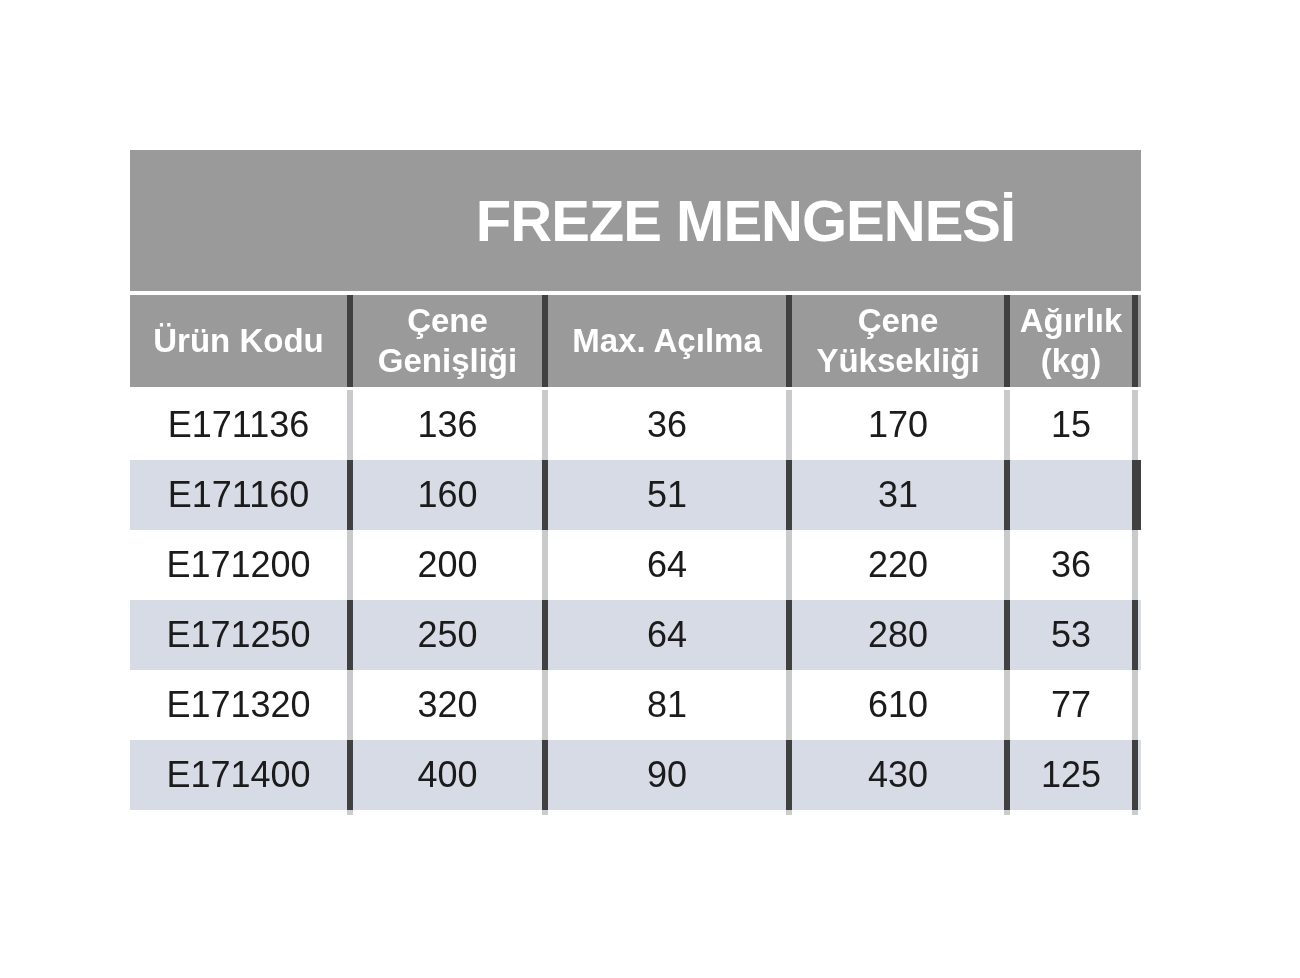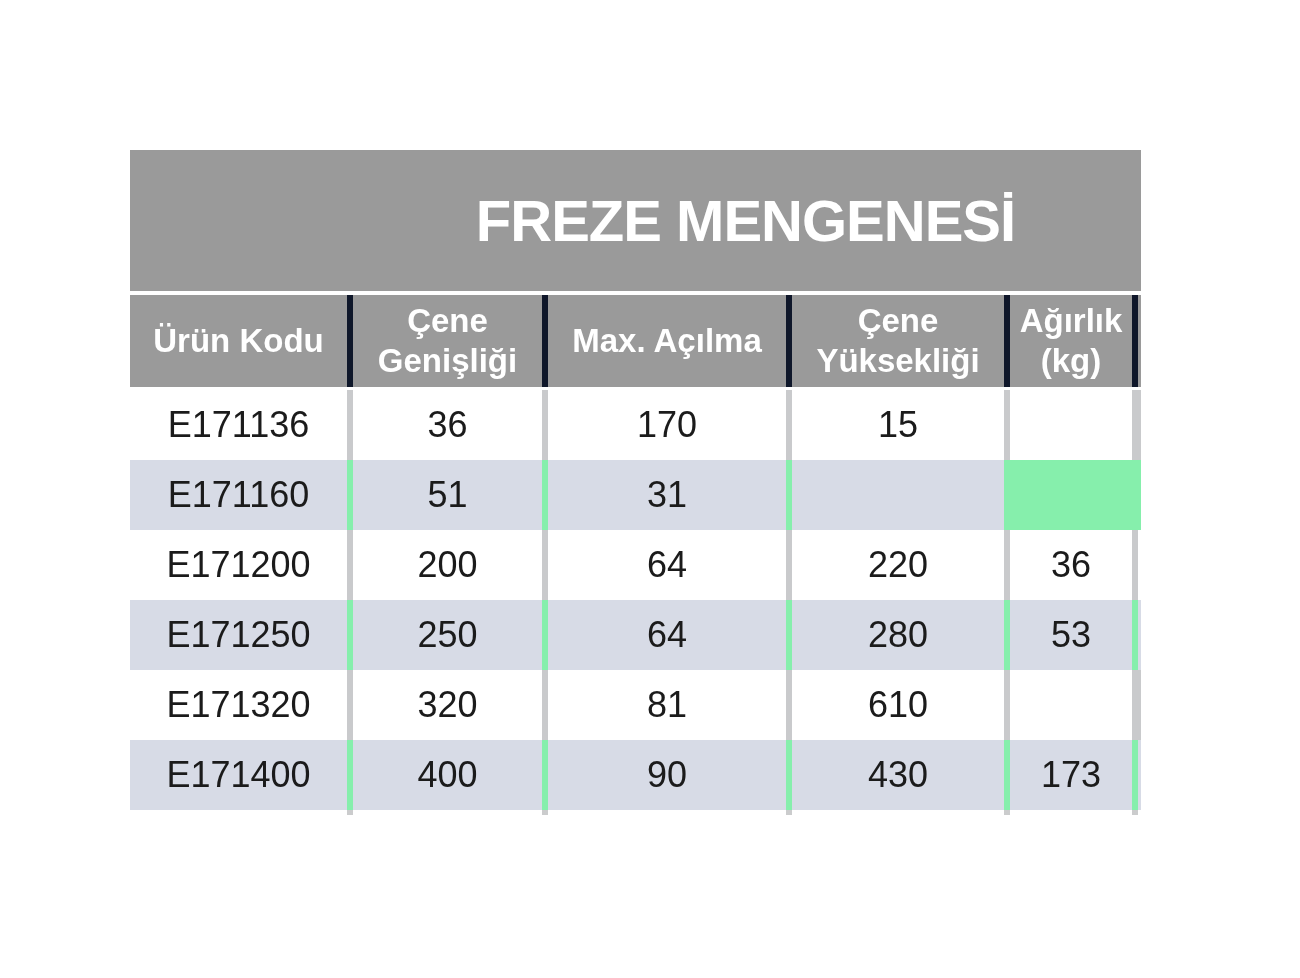--- a/index.html
+++ b/index.html
@@ -36,21 +36,21 @@
 
   
   .grid {
     display:grid;
     grid-template-columns:217px 189px 238px 212px 122px 3px;
     column-gap:6px;
   }
 
   
   .header-row {
-    background:#0f172a;              
+    background:#404040;              
     height:92px;
     margin-bottom:3px;
   }
   .hcell {
     background:#9a9a9a;
     color:#ffffff;
     font-size:33px; font-weight:bold;
     line-height:1.22;
     display:flex; align-items:center; justify-content:center;
     text-align:center;
@@ -62,21 +62,21 @@
   .data-row { height:70px; }
   .data-row .cell {
     display:flex; align-items:center; justify-content:center;
     font-size:36px;
     color:#1b1b1b;
     white-space:nowrap;
     text-align:center;
   }
   .row-white { background:#c9cacc; }          
   .row-white .cell { background:#ffffff; }
-  .row-blue { background:#86efac; }           
+  .row-blue { background:#404040; }           
   .row-blue .cell { background:#d7dbe6; }
 
   
   .partial-row { height:5px; background:#cbcccd; }
   .partial-row .cell { background:#ffffff; }
 </style>
 </head>
 <body>
 
 <div class="page">
@@ -90,28 +90,30 @@
       <div class="hcell">Ürün Kodu</div>
       <div class="hcell">Çene Genişliği</div>
       <div class="hcell">Max. Açılma</div>
       <div class="hcell">Çene Yüksekliği</div>
       <div class="hcell">Ağırlık (kg)</div>
       <div class="hcell sliver"></div>
     </div>
 
     <div class="grid data-row row-white">
       <div class="cell">E171136</div>
+      <div class="cell">136</div>
       <div class="cell">36</div>
       <div class="cell">170</div>
       <div class="cell">15</div>
       <div class="cell sliver"></div>
     </div>
 
     <div class="grid data-row row-blue">
       <div class="cell">E171160</div>
+      <div class="cell">160</div>
       <div class="cell">51</div>
       <div class="cell">31</div>
       <div class="cell sliver"></div>
     </div>
 
     <div class="grid data-row row-white">
       <div class="cell">E171200</div>
       <div class="cell">200</div>
       <div class="cell">64</div>
       <div class="cell">220</div>
@@ -126,29 +128,30 @@
       <div class="cell">280</div>
       <div class="cell">53</div>
       <div class="cell sliver"></div>
     </div>
 
     <div class="grid data-row row-white">
       <div class="cell">E171320</div>
       <div class="cell">320</div>
       <div class="cell">81</div>
       <div class="cell">610</div>
+      <div class="cell">77</div>
       <div class="cell sliver"></div>
     </div>
 
     <div class="grid data-row row-blue">
       <div class="cell">E171400</div>
       <div class="cell">400</div>
       <div class="cell">90</div>
       <div class="cell">430</div>
-      <div class="cell">173</div>
+      <div class="cell">125</div>
       <div class="cell sliver"></div>
     </div>
 
     <div class="grid partial-row">
       <div class="cell"></div>
       <div class="cell"></div>
       <div class="cell"></div>
       <div class="cell"></div>
       <div class="cell"></div>
       <div class="cell sliver"></div>

